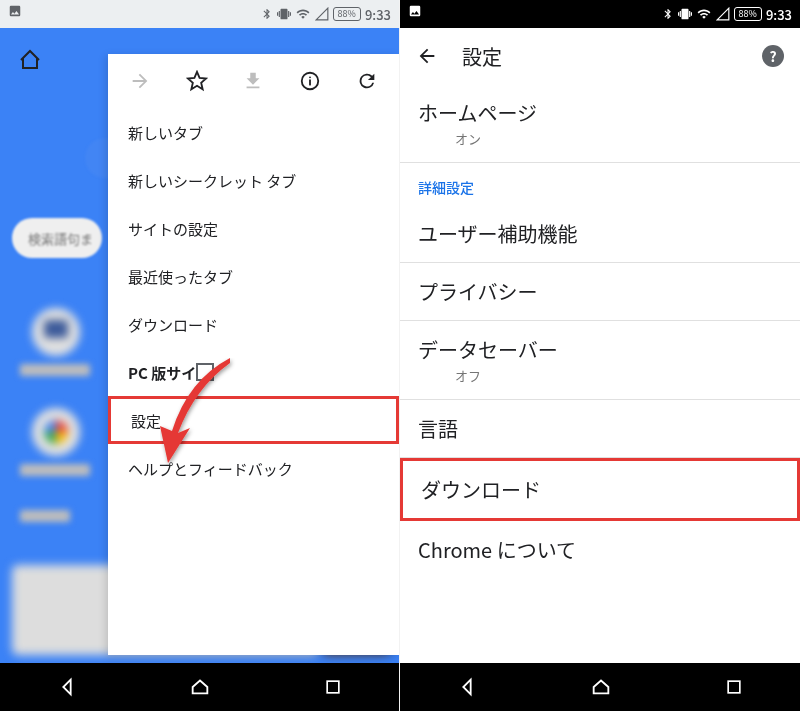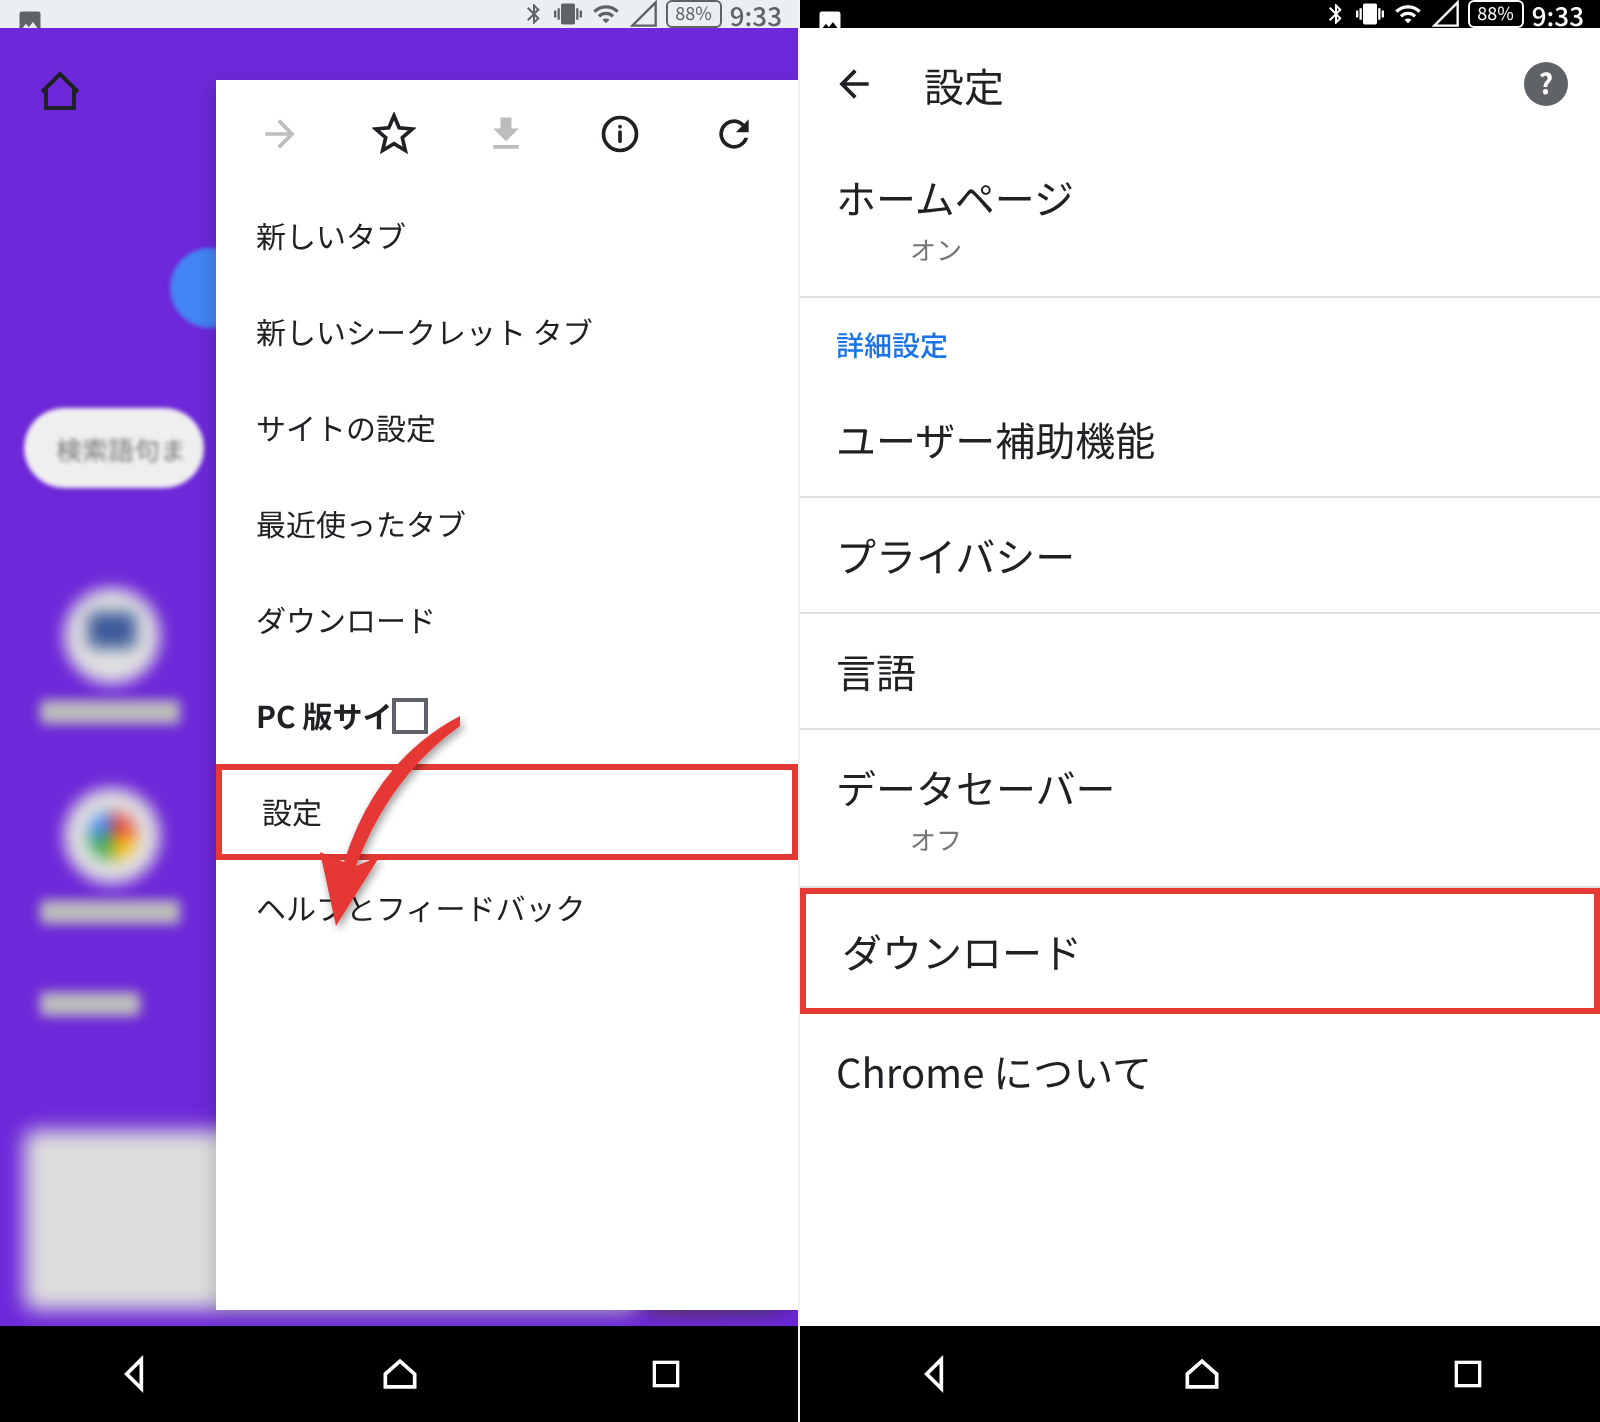--- a/index.html
+++ b/index.html
@@ -15,21 +15,21 @@
     .screen {
       width: 400px;
       height: 100%;
       position: relative;
       background: #fff;
       display: flex;
       flex-direction: column;
     }
     .screen-left { border-right: 1px solid rgba(0,0,0,0.05); }
     .status-bar {
-      height: 14px;
+      height: 28px;
       background: #eceff1;
       display: flex;
       align-items: center;
       justify-content: flex-end;
       gap: 6px;
       padding: 0 8px;
       font-size: 12px;
       color: #5f6368;
       position: relative;
     }
@@ -45,21 +45,21 @@
       border-radius: 3px;
       font-size: 9px;
       padding: 0 4px;
       line-height: 12px;
     }
     .clock { font-size: 13px; font-weight: 500; }
 
     
     .browser-bg {
       flex: 1;
-      background: #6d28d9;
+      background: #3b82f6;
       position: relative;
       overflow: hidden;
     }
     .home-icon {
       position: absolute;
       top: 20px;
       left: 18px;
     }
     .blurred-logo {
       position: absolute;
@@ -438,26 +438,26 @@
       <div class="secondary">オン</div>
     </div>
     <div class="section-header">詳細設定</div>
     <div class="settings-item">
       <div class="primary">ユーザー補助機能</div>
     </div>
     <div class="settings-item">
       <div class="primary">プライバシー</div>
     </div>
     <div class="settings-item">
-      <div class="primary">言語</div>
-    </div>
-    <div class="settings-item">
       <div class="primary">データセーバー</div>
       <div class="secondary">オフ</div>
     </div>
+    <div class="settings-item">
+      <div class="primary">言語</div>
+    </div>
     <div class="settings-item highlighted">
       <div class="primary">ダウンロード</div>
     </div>
     <div class="settings-item" style="border-bottom:none;">
       <div class="primary">Chrome について</div>
     </div>
   </div>
 
   <div class="nav-bar">
     <span class="nav-btn">

